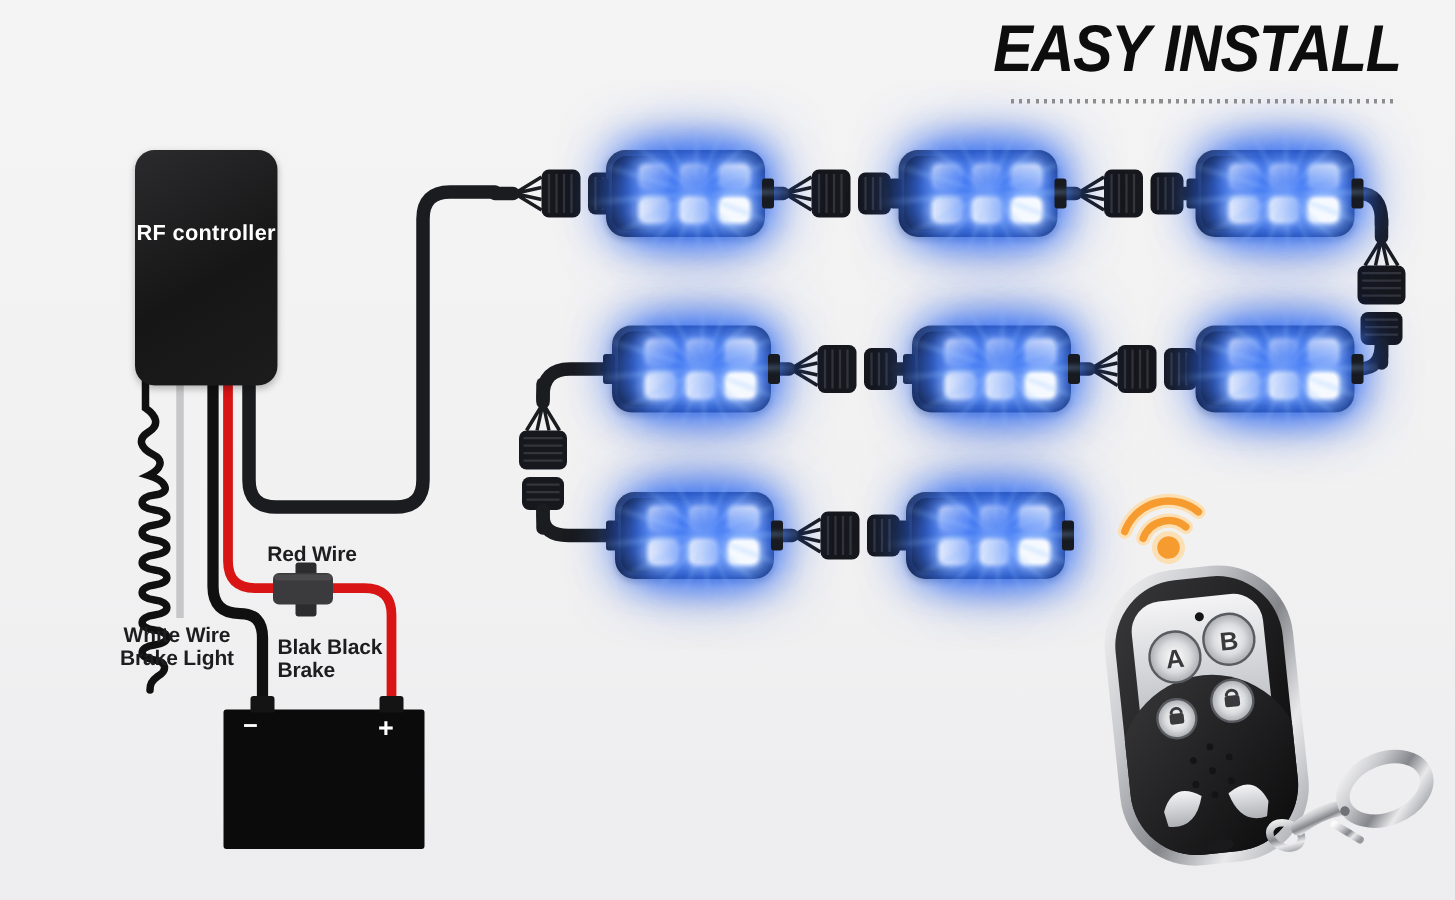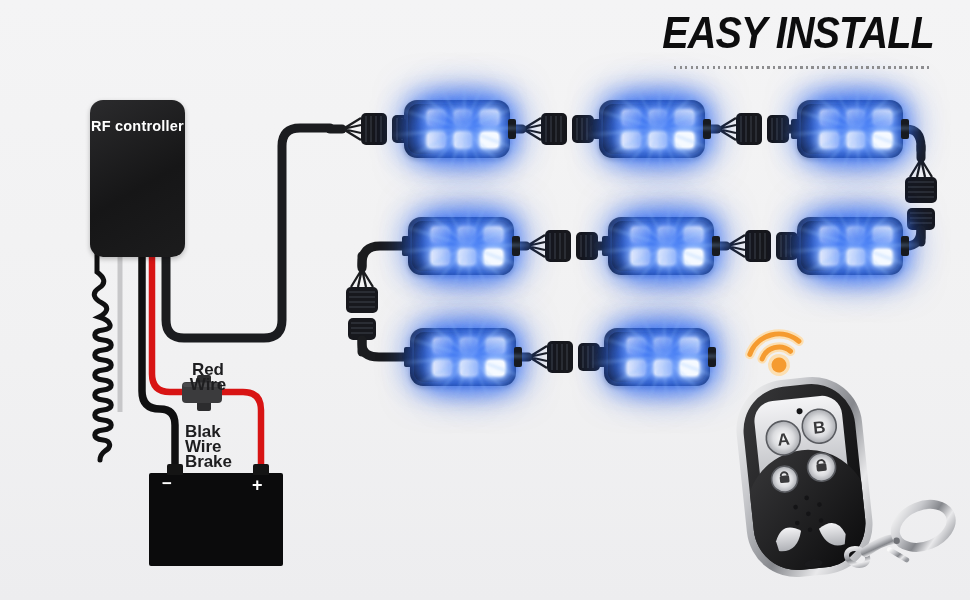--- a/index.html
+++ b/index.html
@@ -11,32 +11,32 @@
   .fanwire{stroke:#1b1c1f;stroke-width:2.3;fill:none;}
   .plug{fill:#17181d;}
   .rib{stroke:#32353c;stroke-width:1.5;fill:none;}
   .thinblack{stroke:#101011;fill:none;}
 
   
   .controller{position:absolute;left:90px;top:100px;width:95px;height:157px;z-index:2;
       background:linear-gradient(150deg,#2b2b2d 0%,#161617 55%,#1c1c1d 100%);
       border-radius:13px;box-shadow:0 2px 5px rgba(0,0,0,.25);
       display:flex;justify-content:center;}
-  .controller span{margin-top:18px;color:#fff;font-size:14.5px;font-weight:bold;letter-spacing:.2px;}
+  .controller span{margin-top:48px;color:#fff;font-size:14.5px;font-weight:bold;letter-spacing:.2px;}
 
   
   .battery{position:absolute;left:149px;top:473px;width:134px;height:93px;background:#0b0b0c;border-radius:2px;z-index:2;}
   .post{position:absolute;top:-9px;width:16px;height:11px;background:#141414;border-radius:2px 2px 0 0;}
   .post.neg{left:18px;} .post.pos{left:104px;}
   .bsym{position:absolute;color:#fff;font-weight:bold;z-index:3;}
   .bsym.neg{left:13px;top:1px;font-size:17px;}
   .bsym.pos{left:103px;top:2px;font-size:18px;}
 
   
-  .lbl{position:absolute;z-index:3;color:#1d1d1f;font-size:17px;font-weight:bold;line-height:15px;letter-spacing:-.1px;}
+  .lbl{position:absolute;z-index:3;color:#1d1d1f;font-size:14px;font-weight:bold;line-height:15px;letter-spacing:-.1px;}
   .lbl.center{text-align:center;}
   .lbl span{display:block;}
 
   
   .pod{position:absolute;width:106px;height:58px;border-radius:13px;z-index:2;
        background:linear-gradient(160deg,#2e333d 0%,#14161c 55%,#1b1e25 100%);
        box-shadow:0 2px 4px rgba(0,0,0,.22);}
   .pod::before,.pod::after{content:"";position:absolute;top:19px;width:8px;height:20px;background:#171a20;border-radius:2px;}
   .pod::before{left:-6px;} .pod::after{right:-6px;}
   .face{position:absolute;inset:4px;border-radius:10px;
@@ -121,25 +121,29 @@
     <span>RF controller</span>
   </div>
 
   <div class="battery">
     <div class="post neg"></div>
     <div class="post pos"></div>
     <span class="bsym neg">−</span>
     <span class="bsym pos">+</span>
   </div>
 
+  <div class="lbl center" style="left:78px;top:416px;width:80px">
+    <span>White Wire</span>
+      <span>Brake Light</span>
+  </div>
   <div class="lbl" style="left:177px;top:362px;width:62px;text-align:center">
     <span>Red Wire</span>
   </div>
   <div class="lbl" style="left:185px;top:424px;width:70px">
-    <span>Blak Wire</span>
+    <span>Blak Black</span>
       <span>Brake</span>
   </div>
 
   <div class="pod" style="left:404px;top:100px">
       <div class="face">
         <div class="leds">
           <span class="led"></span>
           <span class="led"></span>
           <span class="led"></span>
           <span class="led"></span>

